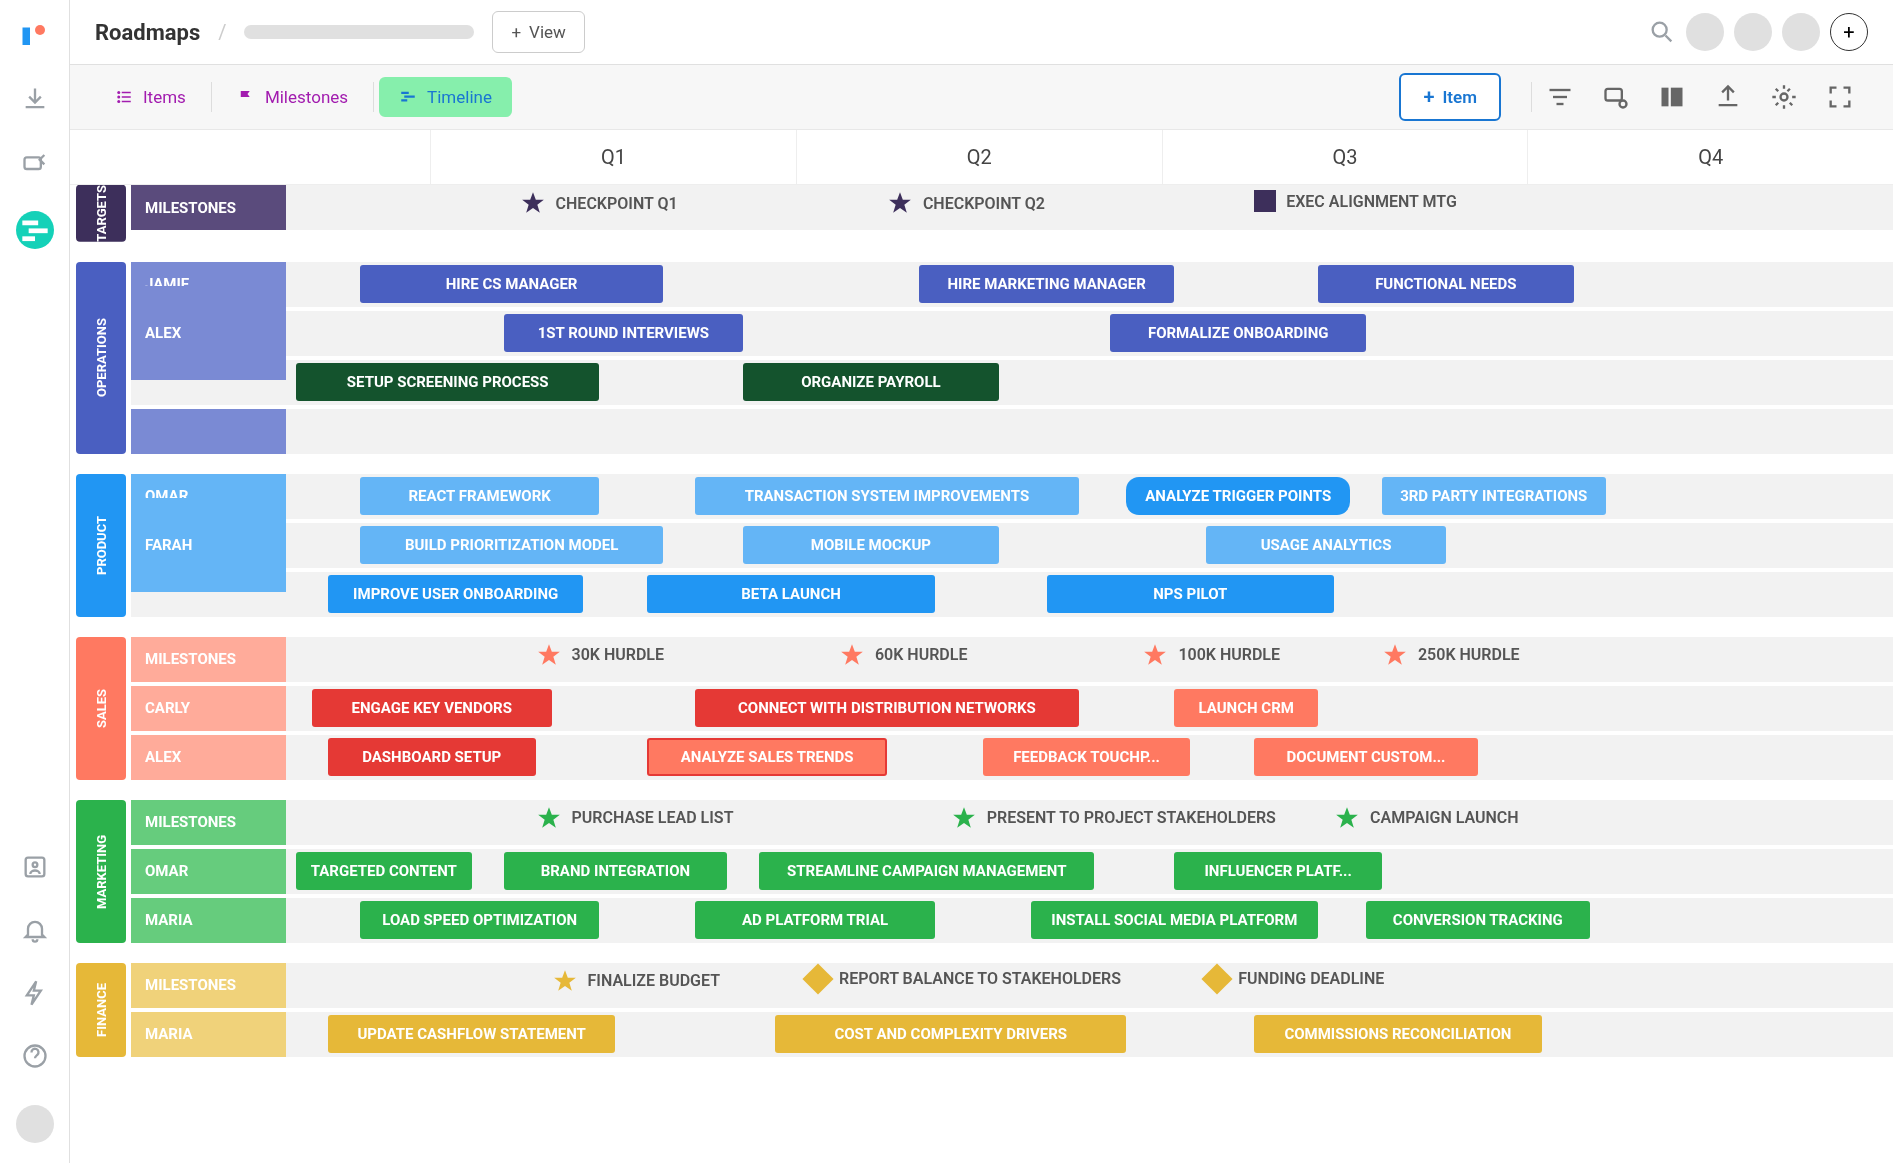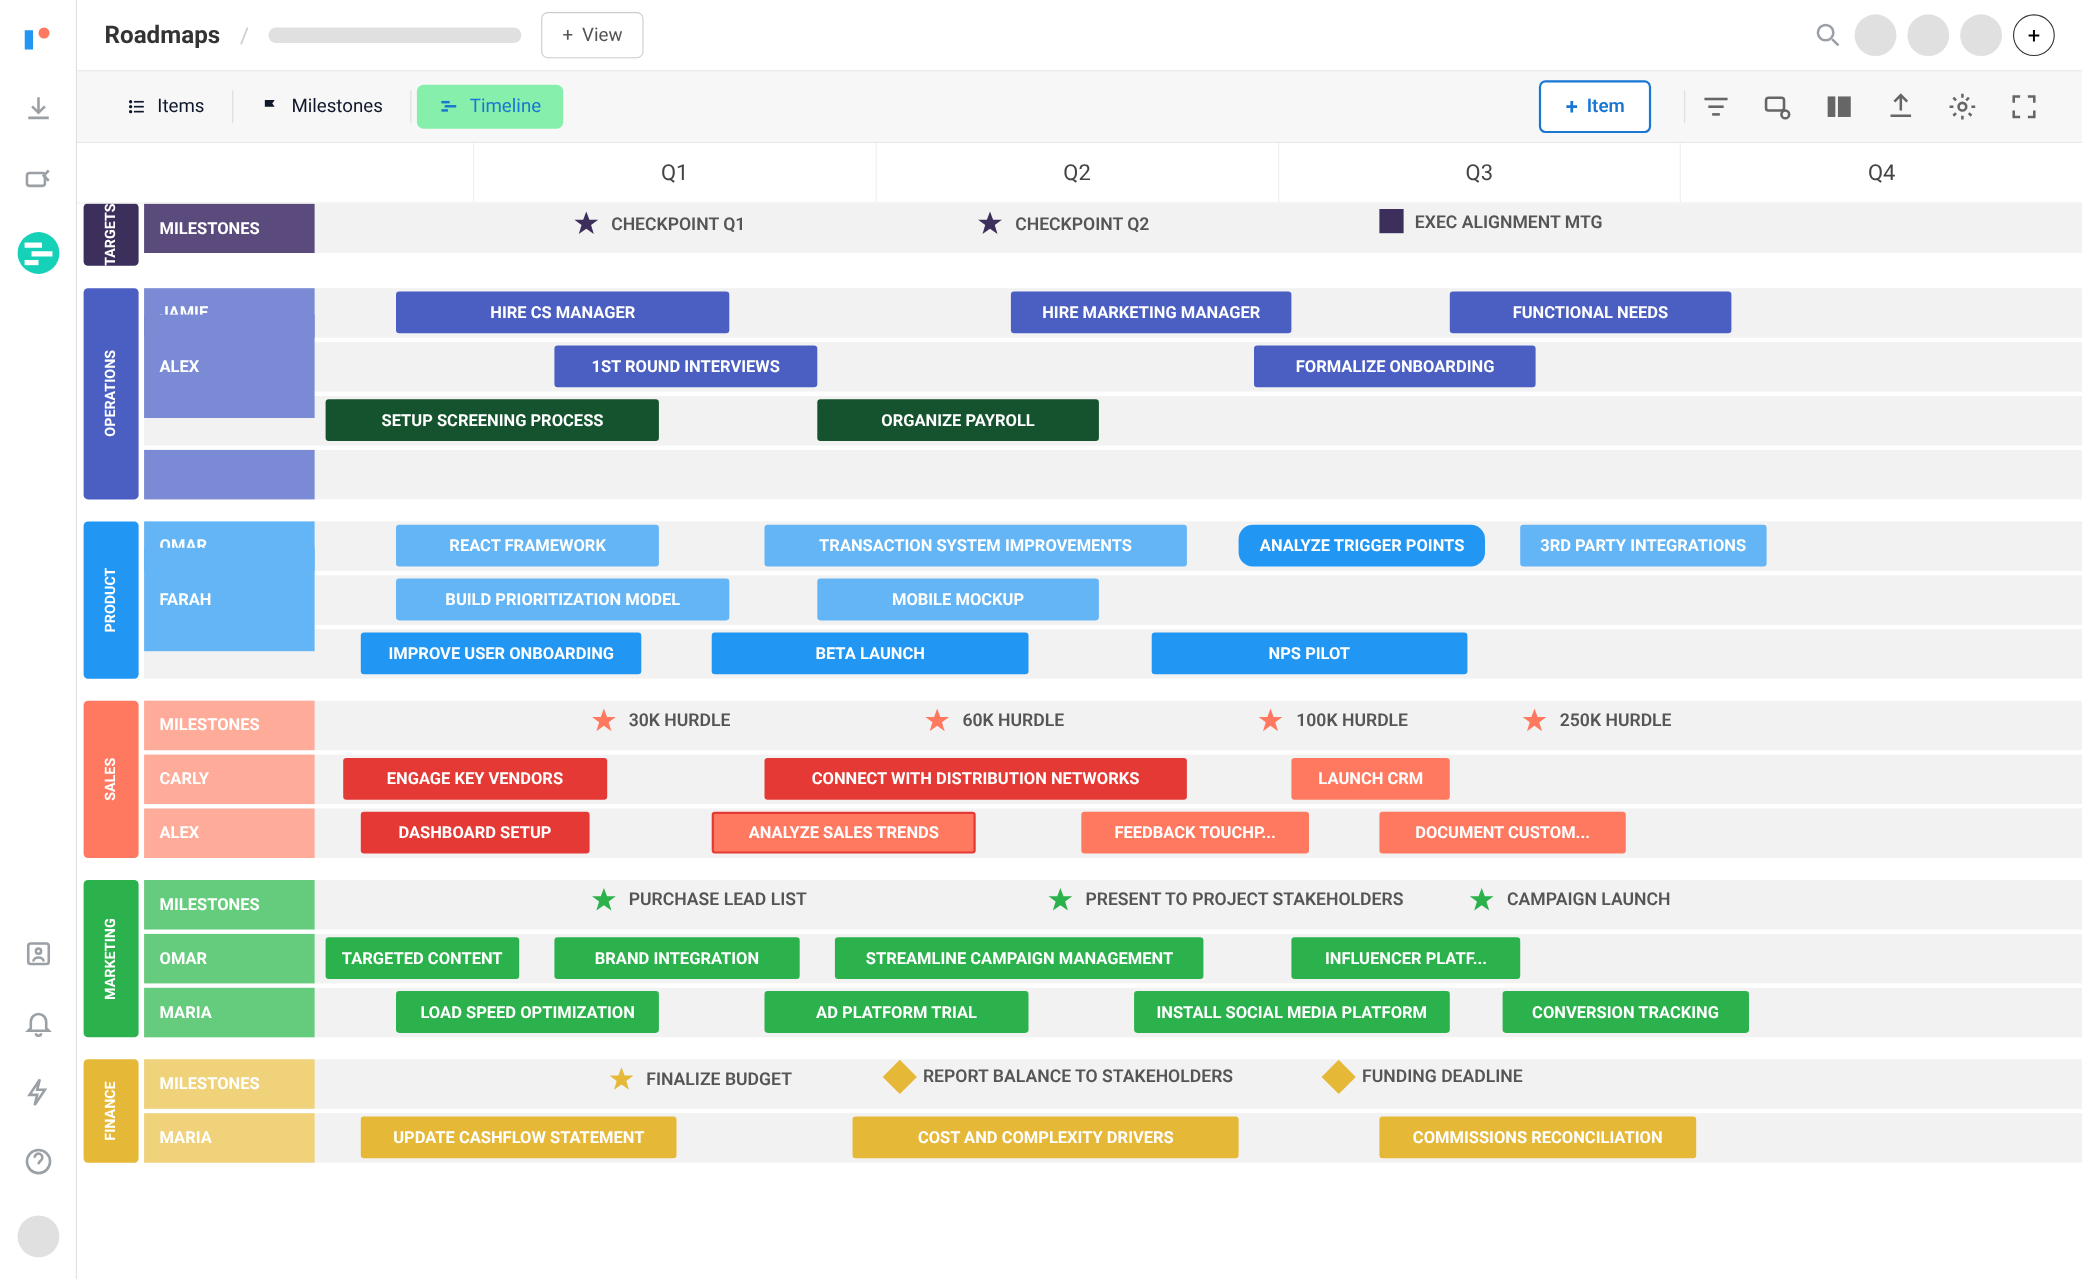--- a/index.html
+++ b/index.html
@@ -14,21 +14,21 @@
 .main{flex:1;display:flex;flex-direction:column;overflow:hidden}
 .topbar{height:65px;border-bottom:1px solid #e0e0e0;display:flex;align-items:center;padding:0 25px;gap:18px}
 .title{font-size:22px;font-weight:700;color:#333}
 .slash{color:#ccc;font-size:20px}
 .placeholder-bar{width:230px;height:14px;background:#e0e0e0;border-radius:7px}
 .view-btn{border:1px solid #ccc;border-radius:6px;padding:10px 18px;font-size:17px;color:#555;background:#fff;cursor:pointer;display:flex;align-items:center;gap:8px}
 .top-right{margin-left:auto;display:flex;align-items:center;gap:10px}
 .avatar-circle{width:38px;height:38px;border-radius:50%;background:#e0e0e0}
 .add-circle{width:38px;height:38px;border-radius:50%;border:1px solid #333;display:flex;align-items:center;justify-content:center;font-size:20px;cursor:pointer}
 .toolbar{height:65px;background:#f7f7f7;border-bottom:1px solid #e8e8e8;display:flex;align-items:center;padding:0 25px;gap:0}
-.view-tab{padding:10px 20px;display:flex;align-items:center;gap:10px;color:#0f172a;font-size:17px;cursor:pointer;border-radius:6px}
+.view-tab{padding:10px 20px;display:flex;align-items:center;gap:10px;color:#a21caf;font-size:17px;cursor:pointer;border-radius:6px}
 .view-tab.active{background:#86efac;color:#1976d2}
 .tab-divider{width:1px;height:30px;background:#ddd;margin:0 5px}
 .toolbar-right{margin-left:auto;display:flex;align-items:center;gap:0}
 .add-item-btn{border:2px solid #1976d2;color:#1976d2;background:#fff;border-radius:6px;padding:10px 22px;font-size:17px;font-weight:600;cursor:pointer;display:flex;align-items:center;gap:8px;margin-right:30px}
 .tool-icon{width:28px;height:28px;color:#666;cursor:pointer;margin:0 14px}
 .tool-divider{width:1px;height:30px;background:#ddd}
 .timeline{flex:1;overflow:auto;position:relative}
 .quarters{display:flex;height:55px;border-bottom:1px solid #eee;position:sticky;top:0;background:#fff;z-index:5}
 .q-spacer{width:360px;flex-shrink:0}
 .quarter{flex:1;display:flex;align-items:center;justify-content:center;font-size:20px;color:#444;border-left:1px solid #eee}
@@ -246,21 +246,21 @@
                 <div class="row-track">
                   <div class="bar ops-bar" style="left: 4%; width: 19%;">HIRE CS MANAGER</div>
                   <div class="bar ops-bar" style="left: 39%; width: 16%;">HIRE MARKETING MANAGER</div>
                   <div class="bar ops-bar" style="left: 64%; width: 16%;">FUNCTIONAL NEEDS</div>
                 </div>
               </div>
               <div class="row">
                 <div class="row-label ops-l" style="height: 94px; position: relative; z-index: 2;">ALEX</div>
                 <div class="row-track">
                   <div class="bar ops-bar" style="left: 13%; width: 15%;">1ST ROUND INTERVIEWS</div>
-                  <div class="bar ops-bar" style="left: 51%; width: 16%; margin-left: 30px;">FORMALIZE ONBOARDING</div>
+                  <div class="bar ops-bar" style="left: 51%; width: 16%;">FORMALIZE ONBOARDING</div>
                 </div>
               </div>
               <div class="row">
                 <div class="row-label ops-l" style="visibility: hidden; margin-top: -4px;">ALEX</div>
                 <div class="row-track">
                   <div class="bar ops-bar-d" style="left: 0%; width: 19%;">SETUP SCREENING PROCESS</div>
                   <div class="bar ops-bar-d" style="left: 28%; width: 16%;">ORGANIZE PAYROLL</div>
                 </div>
               </div>
               <div class="row">
@@ -279,20 +279,21 @@
                   <div class="bar product-l" style="left: 25%; width: 24%;">TRANSACTION SYSTEM IMPROVEMENTS</div>
                   <div class="bar product" style="left: 52%; width: 14%; border-radius: 13px;">ANALYZE TRIGGER POINTS</div>
                   <div class="bar product-l" style="left: 68%; width: 14%;">3RD PARTY INTEGRATIONS</div>
                 </div>
               </div>
               <div class="row">
                 <div class="row-label product-l" style="height: 94px; position: relative; z-index: 2;">FARAH</div>
                 <div class="row-track">
                   <div class="bar product-l" style="left: 4%; width: 19%;">BUILD PRIORITIZATION MODEL</div>
                   <div class="bar product-l" style="left: 28%; width: 16%;">MOBILE MOCKUP</div>
+                  <div class="bar product-l" style="left: 57%; width: 15%;">USAGE ANALYTICS</div>
                 </div>
               </div>
               <div class="row">
                 <div class="row-label product-l" style="visibility: hidden; margin-top: -4px;">FARAH</div>
                 <div class="row-track">
                   <div class="bar product" style="left: 2%; width: 16%;">IMPROVE USER ONBOARDING</div>
                   <div class="bar product" style="left: 22%; width: 18%;">BETA LAUNCH</div>
                   <div class="bar product" style="left: 47%; width: 18%;">NPS PILOT</div>
                 </div>
               </div>

